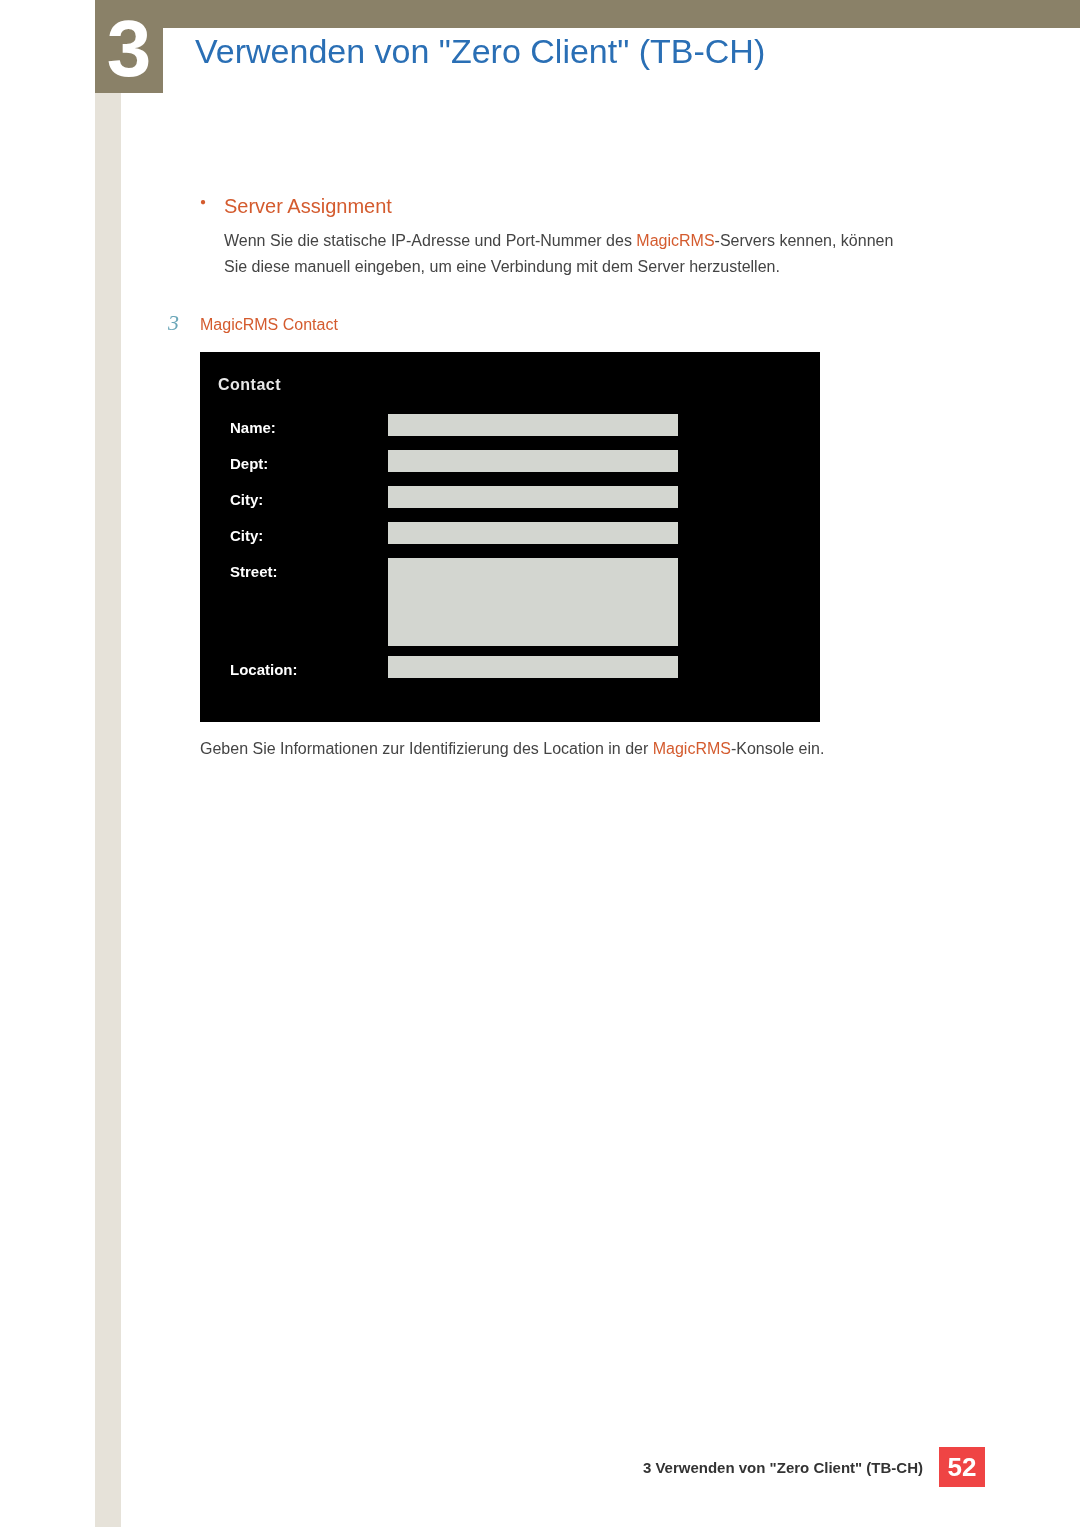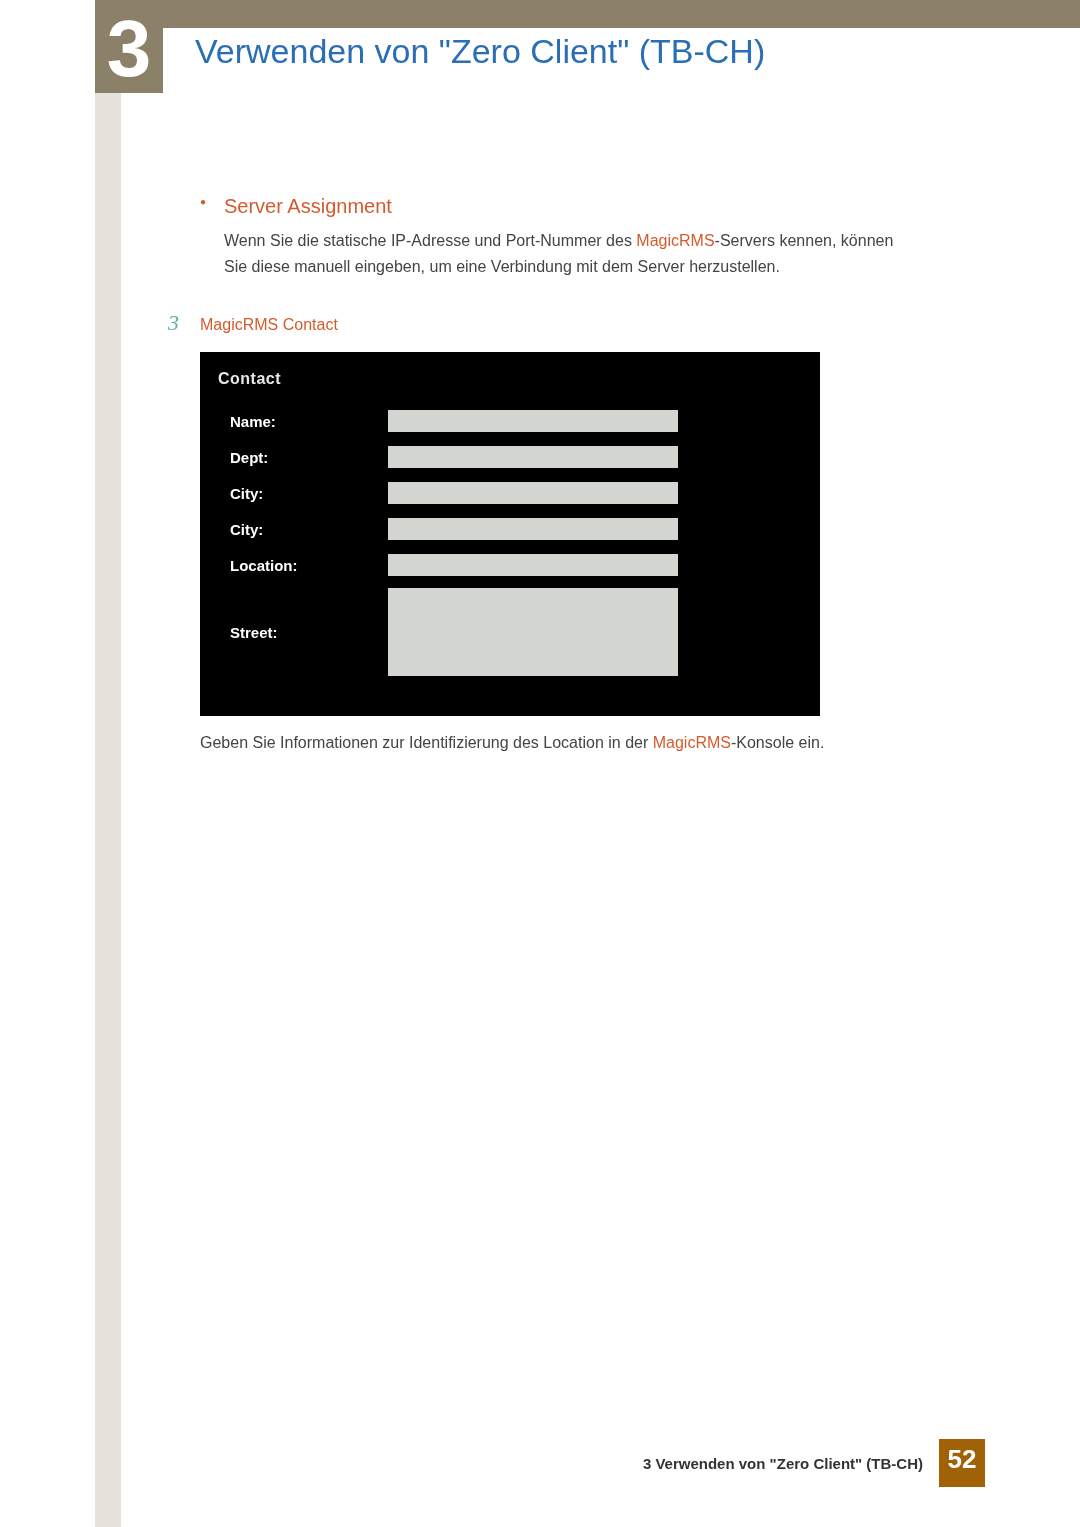--- a/index.html
+++ b/index.html
@@ -98,32 +98,32 @@
   }
   .step-heading {
     color: #d45b2e;
     font-size: 16px;
   }
   .screenshot {
     margin-top: 6px;
     width: 620px;
     background: #000000;
     color: #e8e8e8;
-    padding: 14px 18px 30px 18px;
+    padding: 20px 18px 30px 18px;
     font-family: Arial, sans-serif;
   }
   .screenshot-title {
     font-weight: bold;
     font-size: 16px;
     letter-spacing: 0.5px;
     margin-bottom: 16px;
   }
   .field-row {
     display: flex;
-    align-items: center;
+    align-items: flex-start;
     margin-bottom: 10px;
   }
   .field-label {
     width: 170px;
     flex: 0 0 170px;
     font-size: 15px;
     font-weight: bold;
     color: #ffffff;
     padding-left: 12px;
     padding-top: 2px;
@@ -152,26 +152,26 @@
     display: flex;
     align-items: center;
     gap: 16px;
   }
   .footer-text {
     font-size: 15px;
     color: #333;
     font-weight: bold;
   }
   .footer-page {
-    background: #a16207;
+    background: #ef4444;
     color: #ffffff;
     font-size: 26px;
     font-weight: bold;
     width: 46px;
-    height: 48px;
+    height: 40px;
     line-height: 40px;
     text-align: center;
   }
 </style>
 </head>
 <body>
 
 <div class="top-bar"></div>
 <div class="side-bar"></div>
 
@@ -206,26 +206,26 @@
     </div>
     <div class="field-row">
       <div class="field-label">City:</div>
       <div class="field-input"></div>
     </div>
     <div class="field-row">
       <div class="field-label">City:</div>
       <div class="field-input"></div>
     </div>
     <div class="field-row">
-      <div class="field-label">Location:</div>
-      <div class="field-input"></div>
-    </div>
-    <div class="field-row">
       <div class="field-label">Street:</div>
       <div class="field-textarea"></div>
+    </div>
+    <div class="field-row">
+      <div class="field-label">Location:</div>
+      <div class="field-input"></div>
     </div>
   </div>
 
   <div class="caption">
     <span>Geben Sie Informationen zur Identifizierung des Location in der </span><span class="highlight">MagicRMS</span><span>-Konsole ein.</span>
   </div>
 
 </div>
 
 <div class="footer">

